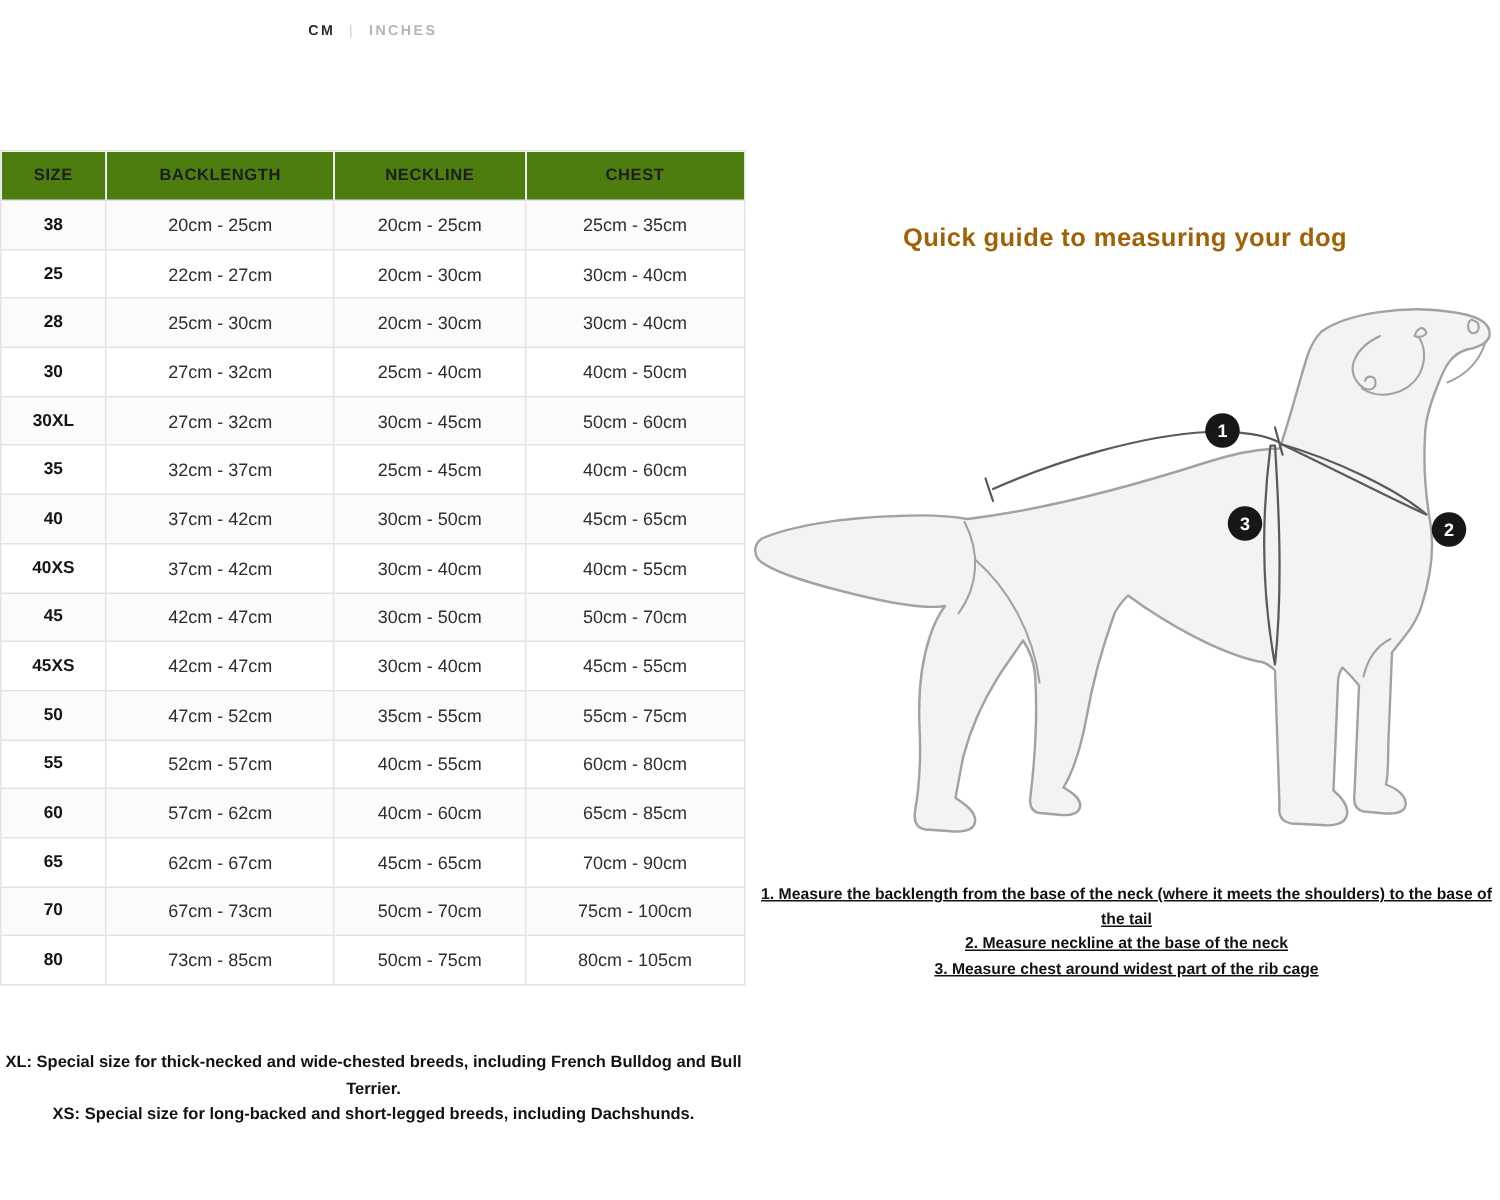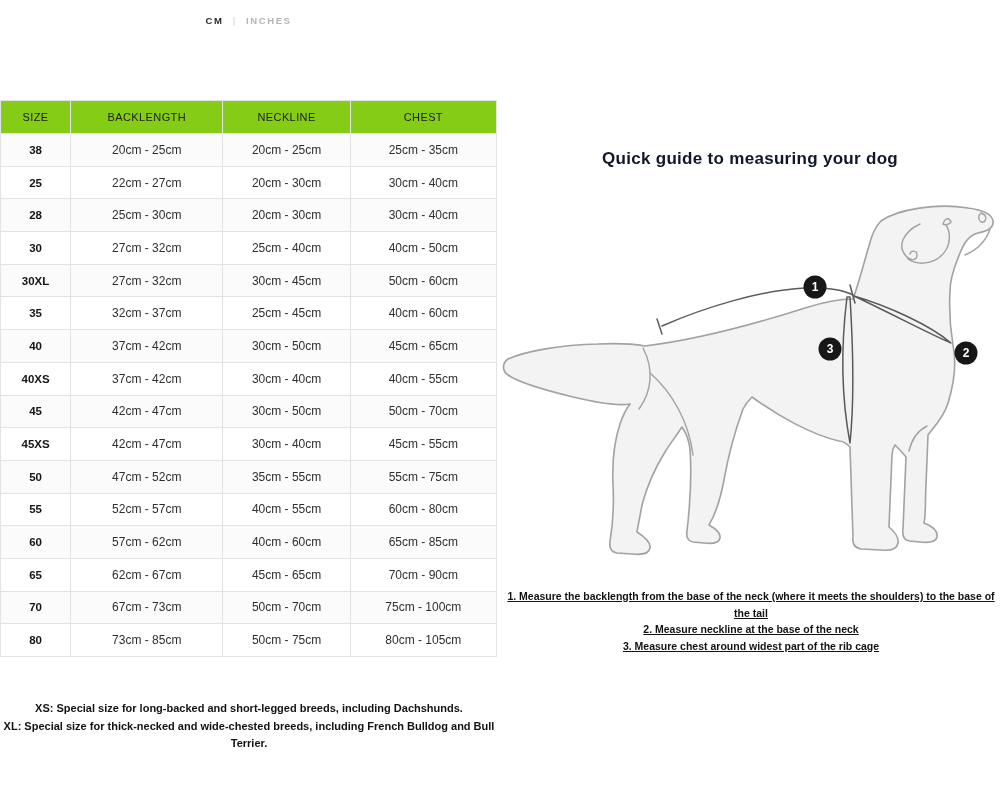--- a/index.html
+++ b/index.html
@@ -13,36 +13,36 @@
   .unit-toggle { margin-top:15px; text-align:center; font-size:9.5px; font-weight:700;
                  letter-spacing:1.6px; user-select:none; }
   .unit-toggle .cm { color:#2b2b2b; cursor:pointer; }
   .unit-toggle .sep { color:#cfcfcf; margin:0 5px; font-weight:400; }
   .unit-toggle .inches { color:#b5b5b5; cursor:pointer; }
 
   table.size-table { position:absolute; top:100px; left:0; width:497px;
                      border-collapse:collapse; table-layout:fixed; }
   .size-table th, .size-table td { border:1px solid #e3e3e3; text-align:center;
                                    vertical-align:middle; overflow:hidden; }
-  .size-table th { height:33px; font-size:11px; font-weight:400; letter-spacing:.4px;
-                   color:#1d1d1d; background:#84cc16; }
+  .size-table th { height:33px; font-size:11px; font-weight:700; letter-spacing:.4px;
+                   color:#1d1d1d; background:#4d7c0f; }
   .size-table td { height:32.7px; font-size:12px; color:#2e2e2e; background:#ffffff; }
   .size-table td.size-col { font-weight:700; font-size:11.5px; color:#141414; }
   .size-table tbody tr:nth-child(odd) td { background:#fbfbfb; }
   .size-table th:nth-child(1){ width:70px; }
   .size-table th:nth-child(2){ width:152px;margin-left:48px; }
   .size-table th:nth-child(3){ width:127px; }
   .size-table th:nth-child(4){ width:146px; }
 
   .notes { position:absolute; top:700px; left:2px; width:494px; text-align:center;
            font-size:11px; font-weight:700; line-height:17.5px; color:#121212; }
 
   
   .guide-title { position:absolute; left:500px; top:149px; width:500px; text-align:center;
-                 font-size:17px; font-weight:700; letter-spacing:.3px; color:#0f172a; }
+                 font-size:17px; font-weight:700; letter-spacing:.3px; color:#a16207; }
   svg.dog-svg { position:absolute; left:500px; top:195px; }
   .instructions { position:absolute; left:507px; top:588px; width:488px; text-align:center;
                   font-size:10.5px; font-weight:700; line-height:16.5px; color:#121212;text-decoration:underline; }
 
   .marker-num { font-family:"Liberation Sans", sans-serif; font-size:12px; font-weight:700; }
 </style>
 </head>
 <body>
 
 <div class="left-panel">
@@ -157,22 +157,22 @@
         <tr>
           <td class="size-col">80</td>
           <td>73cm - 85cm</td>
           <td>50cm - 75cm</td>
           <td>80cm - 105cm</td>
         </tr>
       </tbody>
   </table>
 
   <div class="notes">
+      <div>XL: Special size for thick-necked and wide-chested breeds, including French Bulldog and Bull Terrier.</div>
       <div>XS: Special size for long-backed and short-legged breeds, including Dachshunds.</div>
-      <div>XL: Special size for thick-necked and wide-chested breeds, including French Bulldog and Bull Terrier.</div>
     </div>
 </div>
 
 <div class="guide-title">Quick guide to measuring your dog</div>
 
 <svg class="dog-svg" width="500" height="390" viewBox="0 0 500 390">
 
   <g fill="#f2f3f2" stroke="#9fa3a2" stroke-width="1.6" stroke-linecap="round" stroke-linejoin="round">
     <path d="M 381,26
       C 398,14 437,8 468,13 C 483,15 492,19 493,26 C 494,32 488,36 478,38

